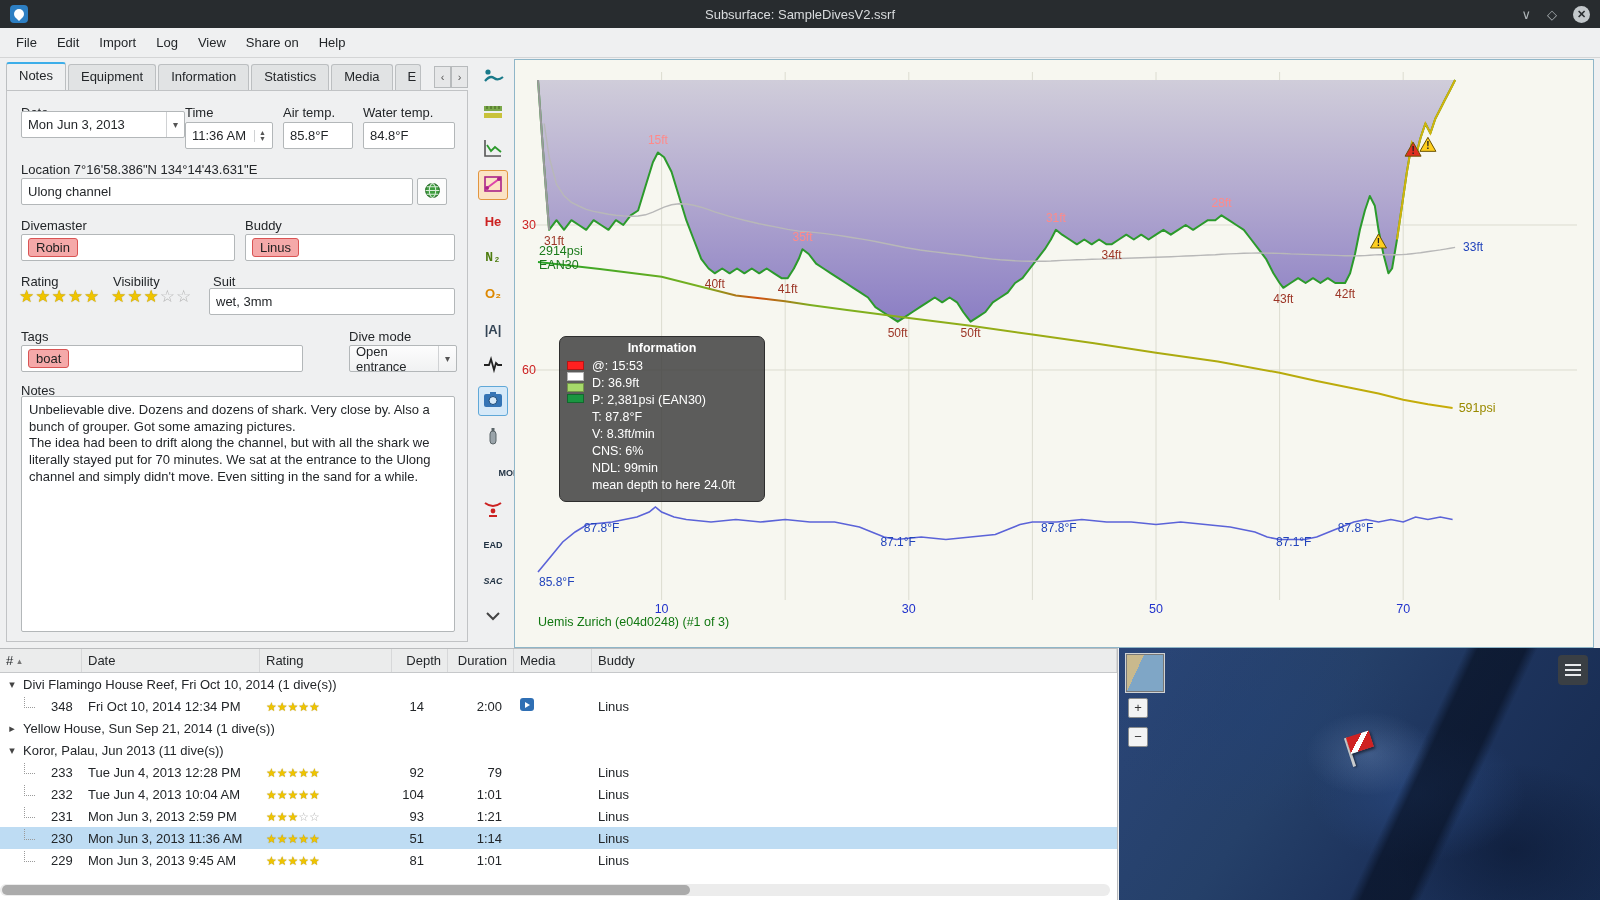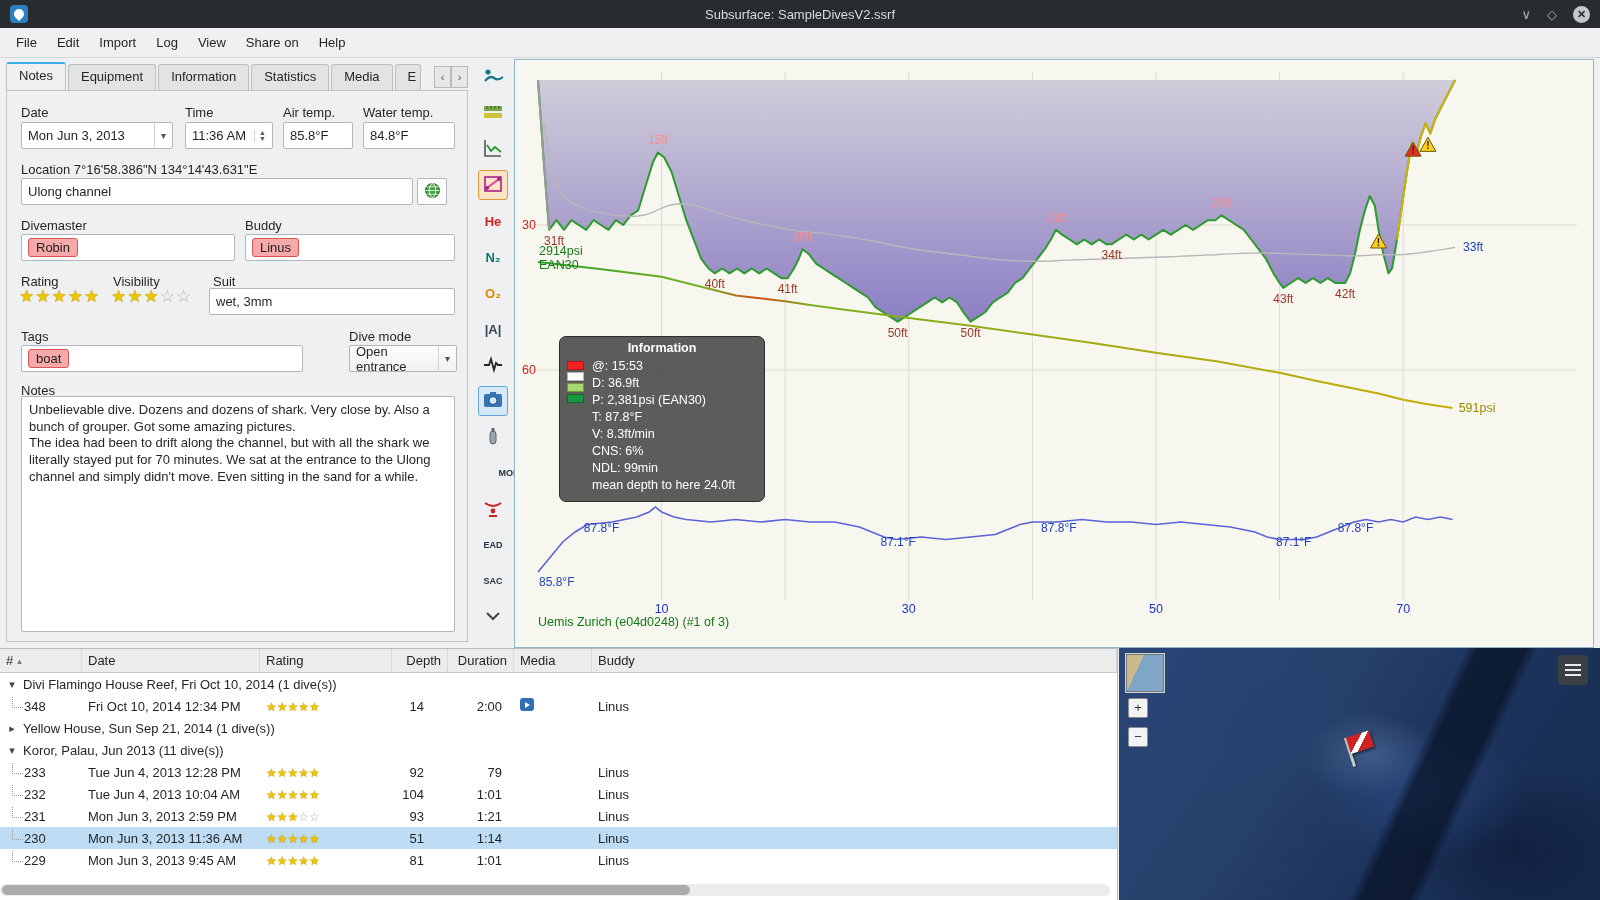--- a/index.html
+++ b/index.html
@@ -58,21 +58,21 @@
 
   
   .dive-list{position:absolute;left:0;top:648px;width:1118px;height:252px;background:#fff;border-top:1px solid #b9bbbd;border-right:1px solid #b9bbbd}
   .dl-header{display:grid;grid-template-columns:82px 178px 132px 56px 66px 78px 1fr;height:24px;background:#ebecec;border-bottom:1px solid #c6c8ca;align-items:center}
   .hcell{padding:0 6px;border-right:1px solid #d7d8d9;height:100%;display:flex;align-items:center;gap:4px;white-space:nowrap}
   .hcell.right{justify-content:flex-end}
   .sort-arrow{color:#777;font-size:9px}
   .dl-row{display:grid;grid-template-columns:82px 178px 132px 56px 66px 78px 1fr;height:22px;align-items:center;white-space:nowrap}
   .dl-row.selected{background:#bedcf3}
   .cell{padding:0 6px;overflow:hidden}
-  .num-cell{display:flex;align-items:center;padding-left:12px;gap:1px}
+  .num-cell{display:flex;align-items:center;padding-left:24px;gap:16px}
   .tree-conn{width:11px;height:11px;border-left:1px dotted #9a9a9a;border-bottom:1px dotted #9a9a9a;margin-bottom:8px}
   .trip-cell{display:flex;align-items:center;gap:5px;padding-left:6px}
   .tree-arrow{color:#444;font-size:11px;width:12px;text-align:center}
   .depth-cell{text-align:right;padding-right:24px}
   .dur-cell{text-align:right;padding-right:12px}
   .tstar{font-size:12px}
   .tstar.on{color:#efc400;text-shadow:0 0 1px #8f7400}
   .tstar.off{color:#b4b4b4}
   .media-chip{display:inline-block;width:14px;height:13px;background:#2f6fb4;border-radius:3px;position:relative}
   .media-chip::after{content:"";position:absolute;left:5px;top:3.5px;border-left:5px solid #fff;border-top:3px solid transparent;border-bottom:3px solid transparent}
@@ -133,21 +133,21 @@
   <div class="tab-scroll">
     <button>‹</button>
       <button>›</button>
   </div>
   <div class="form">
     <span class="flabel" style="left:14px;top:14px">Date</span>
     <span class="flabel" style="left:178px;top:14px">Time</span>
     <span class="flabel" style="left:276px;top:14px">Air temp.</span>
     <span class="flabel" style="left:356px;top:14px">Water temp.</span>
 
-    <div class="inp combo" style="left:14px;top:31px;width:152px">
+    <div class="inp combo" style="left:14px;top:20px;width:164px">
       <span>Mon Jun 3, 2013</span>
         <span class="arrow">▾</span>
     </div>
     <div class="inp" style="left:178px;top:31px;width:88px">
       <span>11:36 AM</span>
       <span class="spin">
           <span>▲</span>
           <span>▼</span>
         </span>
     </div>
@@ -235,21 +235,21 @@
           <rect x="3" y="4" width="16" height="14" fill="none" stroke="#aa2288" stroke-width="1.6"></rect>
           <path d="M5 15 L17 6" stroke="#dd44aa" stroke-width="2"></path>
           <circle cx="5" cy="15" r="2" fill="#aa2288"></circle>
           <circle cx="17" cy="6" r="2" fill="#aa2288"></circle>
         </svg></span>
     </button>
     <button class="ptb">
       <span style="color: rgb(204, 34, 34);">He</span>
     </button>
     <button class="ptb">
-      <span style="color: #0f766e;">N₂</span>
+      <span style="color: #4d7c0f; font-family: Liberation Mono, monospace;">N₂</span>
     </button>
     <button class="ptb">
       <span style="color: rgb(221, 136, 0);">O₂</span>
     </button>
     <button class="ptb">
       <span style="color: rgb(51, 68, 85);">|A|</span>
     </button>
     <button class="ptb">
       <span><svg width="22" height="22">
           <polyline points="2,12 7,12 9,6 12,17 14,10 16,12 20,12" stroke="#222" fill="none" stroke-width="1.8"></polyline>
@@ -275,21 +275,21 @@
       <span><svg width="22" height="22">
           <path d="M3 6 Q11 12 19 6" stroke="#cc2222" fill="none" stroke-width="2"></path>
           <circle cx="11" cy="14" r="2.4" fill="#cc2222"></circle>
           <path d="M7 19 h8" stroke="#cc2222" stroke-width="2"></path>
         </svg></span>
     </button>
     <button class="ptb small-text">
       <span style="color: rgb(34, 51, 68); text-align: center;">EAD</span>
     </button>
     <button class="ptb small-text">
-      <span style="color: rgb(34, 51, 68);">SAC</span>
+      <span style="color: rgb(34, 51, 68); font-style: italic;">SAC</span>
     </button>
     <button class="ptb">
       <span><svg width="22" height="22">
           <path d="M5 8 L11 14 L17 8" stroke="#444" fill="none" stroke-width="2"></path>
         </svg></span>
     </button>
   </div>
 
 <div class="chart">
   <svg id="profile-svg" width="1078" height="587" viewBox="0 0 1078 587">

